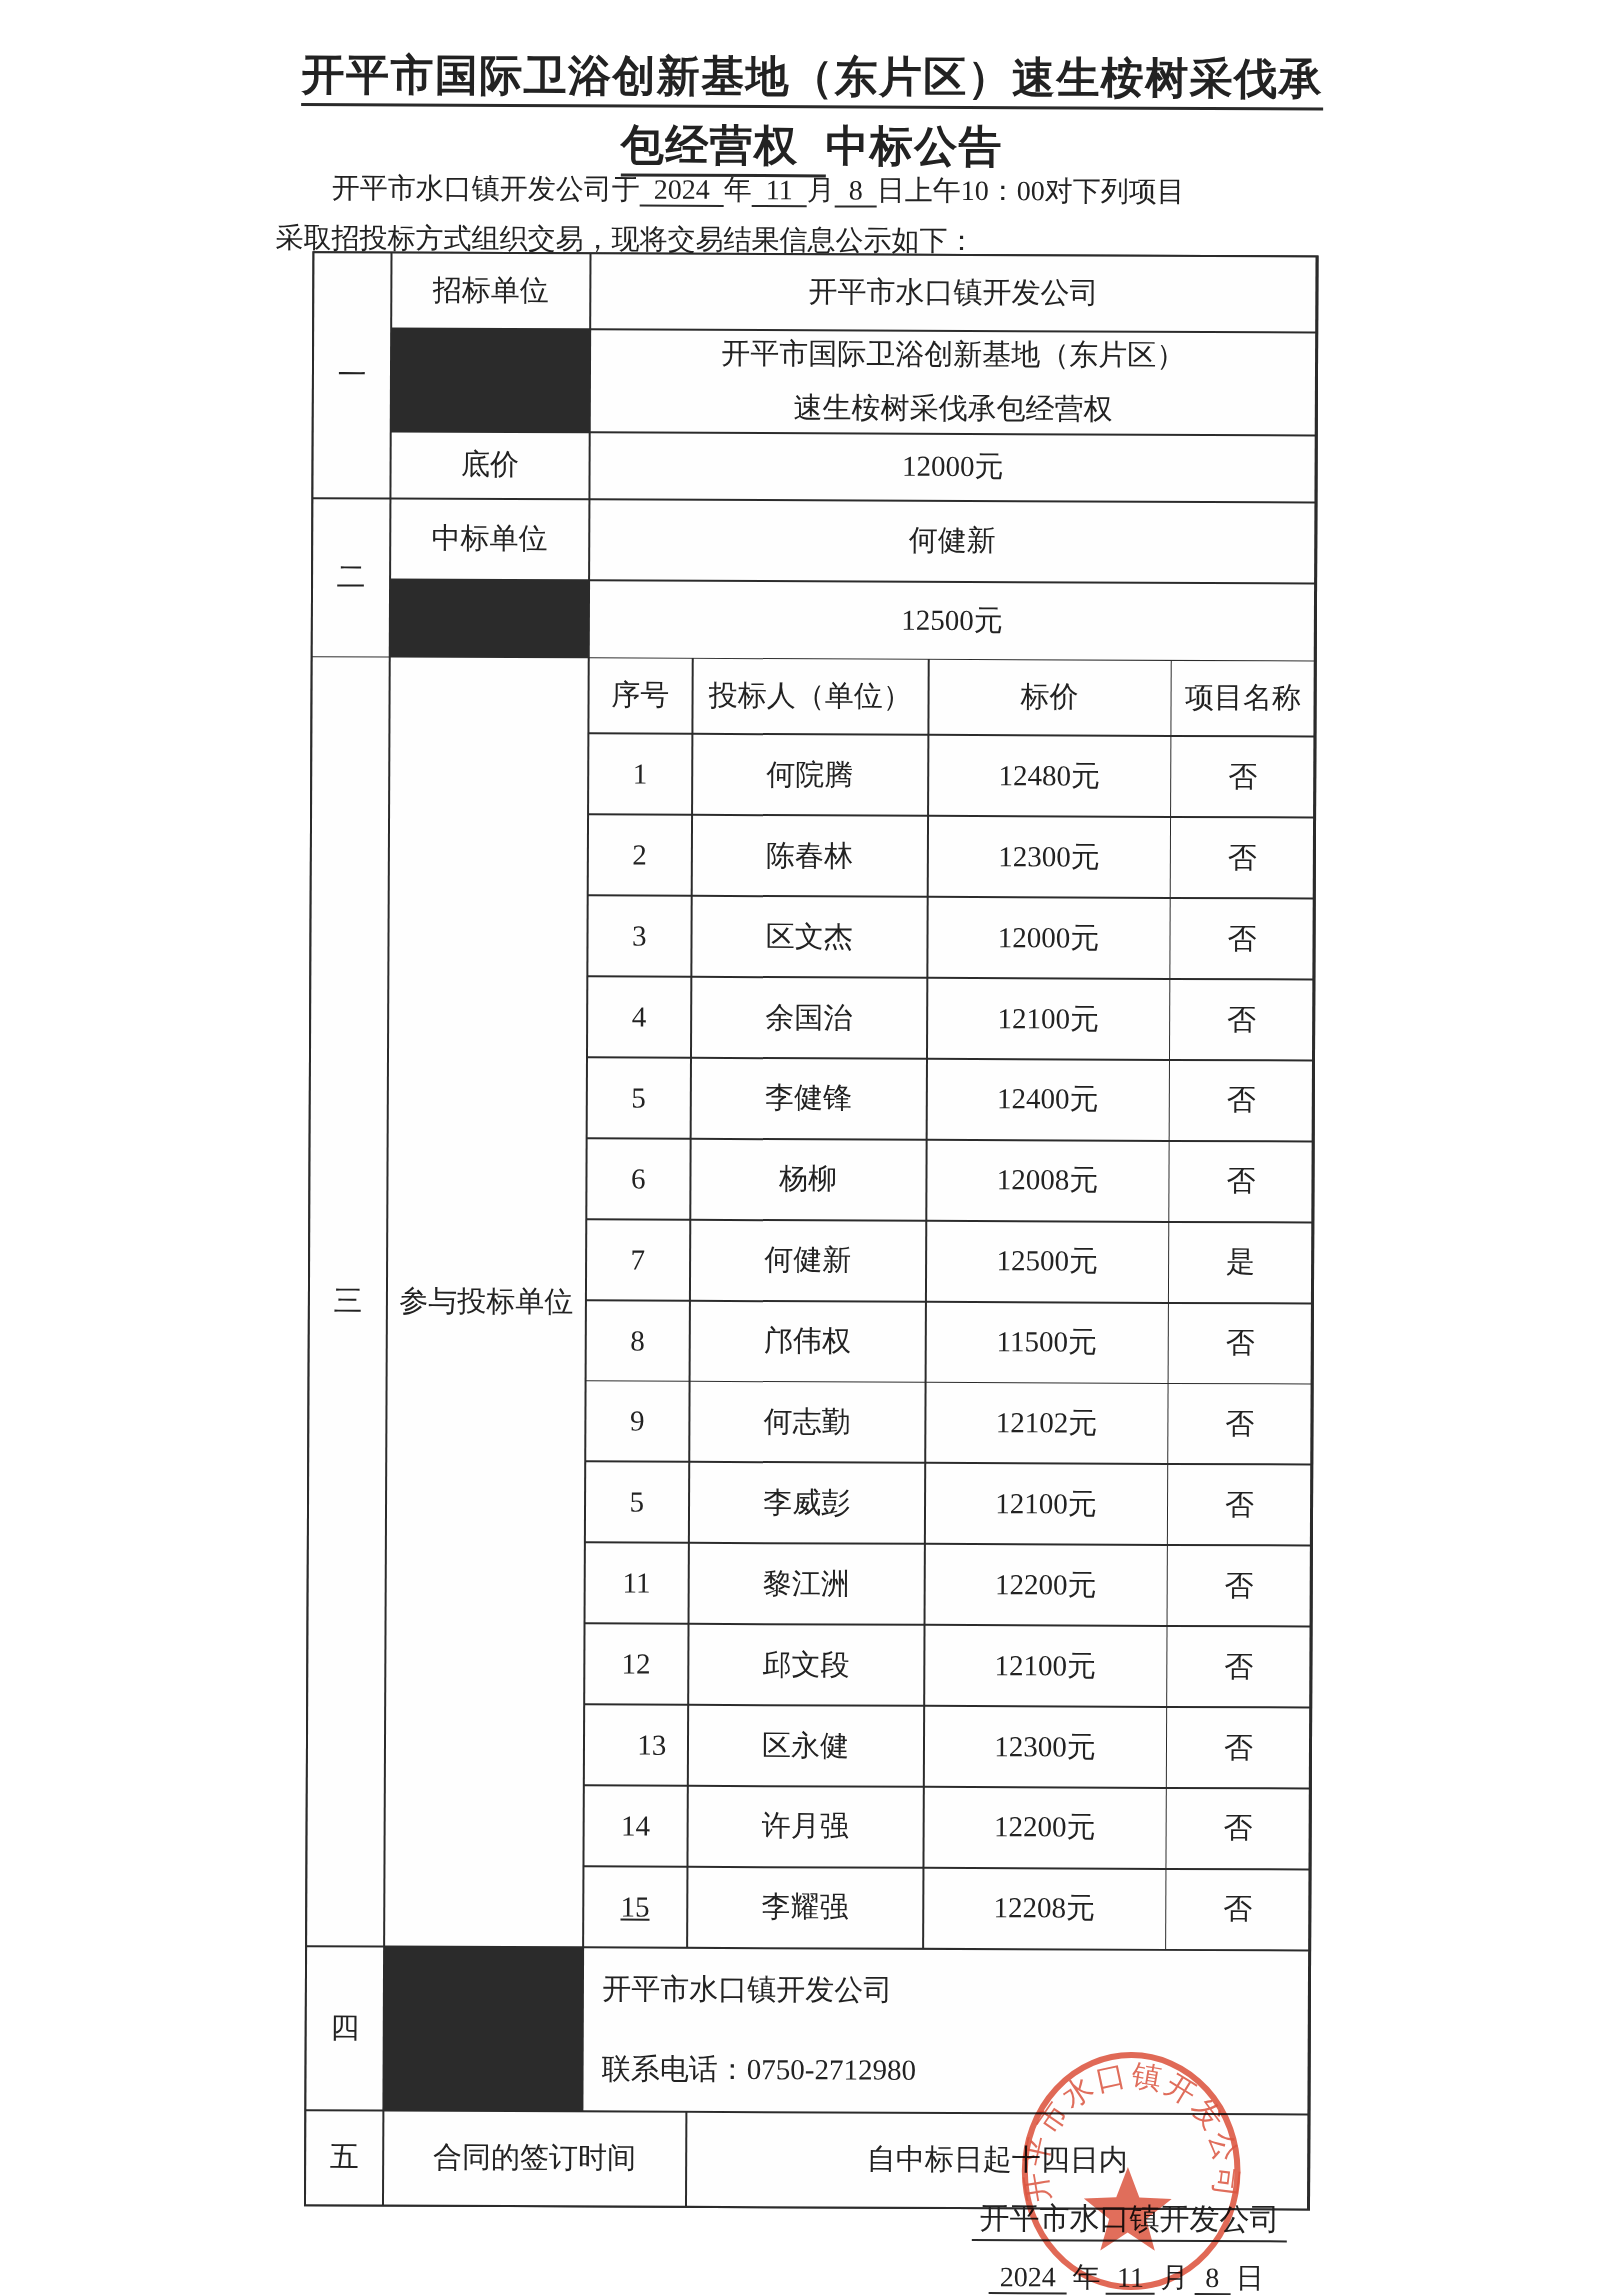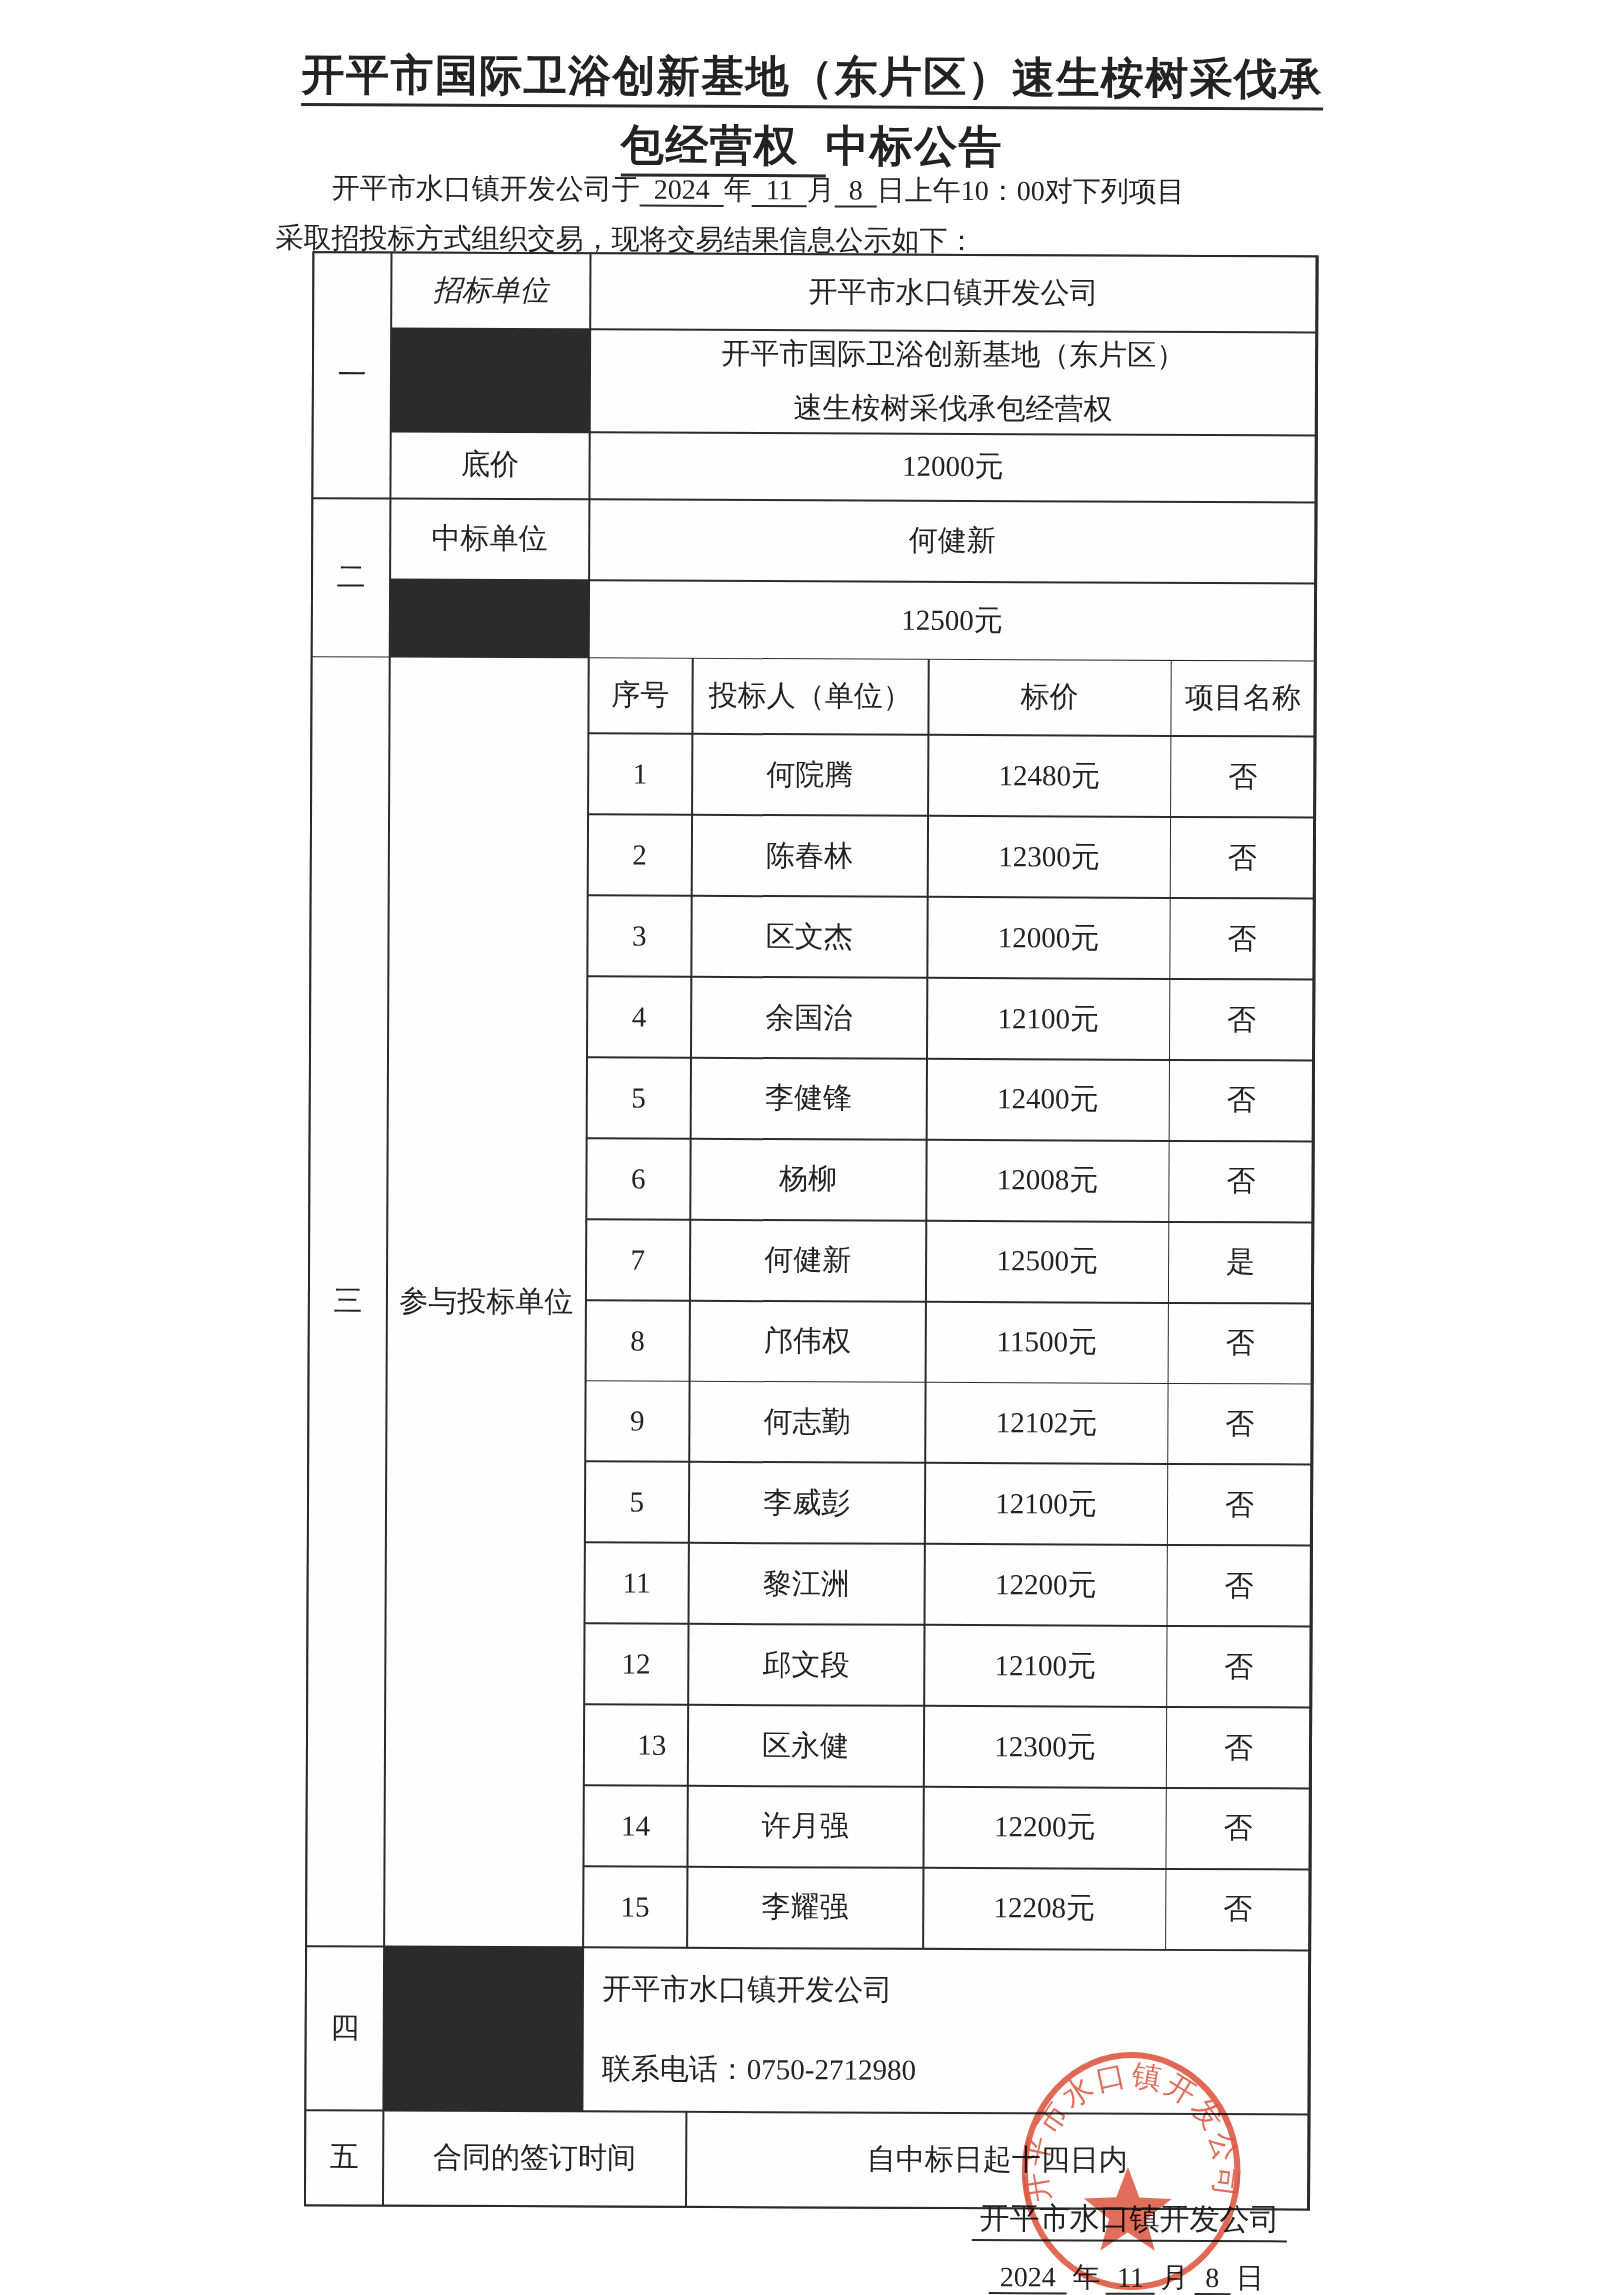--- a/index.html
+++ b/index.html
@@ -75,21 +75,21 @@
   <div class="intro">
     <div class="indent">
       <span>开平市水口镇开发公司于</span><span class="un">2024</span><span>年</span><span class="un">11</span><span>月</span><span class="un">8</span><span>日上午10：00对下列项目</span>
     </div>
     <div>采取招投标方式组织交易，现将交易结果信息公示如下：</div>
   </div>
 
   <div class="doc-table">
 
     <div class="cell" style="grid-area:1/1/4/2;">一</div>
-    <div class="cell" style="grid-area:1/2/2/3;font-style:italic;">招标单位</div>
+    <div class="cell" style="grid-area:1/2/2/3;">招标单位</div>
     <div class="cell" style="grid-area:1/3/2/7;">开平市水口镇开发公司</div>
     <div class="cell two-line" style="grid-area:2/3/3/7;">
       <div>开平市国际卫浴创新基地（东片区）</div>
       <div>速生桉树采伐承包经营权</div>
     </div>
     <div class="cell" style="grid-area:3/2/4/3;">底价</div>
     <div class="cell" style="grid-area:3/3/4/7;">12000元</div>
 
     <div class="cell" style="grid-area:4/1/6/2;">二</div>
     <div class="cell" style="grid-area:4/2/5/3;">中标单位</div>
@@ -161,21 +161,21 @@
       <div class="cell" style="grid-area: 18 / 5;">12100元</div>
       <div class="cell" style="grid-area: 18 / 6;">否</div>
       <div class="cell" style="grid-area: 19 / 3; padding-left: 32px;">13</div>
       <div class="cell" style="grid-area: 19 / 4;">区永健</div>
       <div class="cell" style="grid-area: 19 / 5;">12300元</div>
       <div class="cell" style="grid-area: 19 / 6;">否</div>
       <div class="cell" style="grid-area: 20 / 3;">14</div>
       <div class="cell" style="grid-area: 20 / 4;">许月强</div>
       <div class="cell" style="grid-area: 20 / 5;">12200元</div>
       <div class="cell" style="grid-area: 20 / 6;">否</div>
-      <div class="cell" style="grid-area: 21 / 3;">15</div>
+      <div class="cell" style="grid-area: 21 / 3; text-decoration: underline;">15</div>
       <div class="cell" style="grid-area: 21 / 4;">李耀强</div>
       <div class="cell" style="grid-area: 21 / 5;">12208元</div>
       <div class="cell" style="grid-area: 21 / 6;">否</div>
     </div>
 
   <div class="sig-company">
     <span class="sig-u">开平市水口镇开发公司</span>
   </div>
   <div class="sig-date">
     <span class="un">2024</span><span class="du">年</span><span class="un">11</span><span class="du">月</span><span class="un">8</span><span class="du">日</span>

